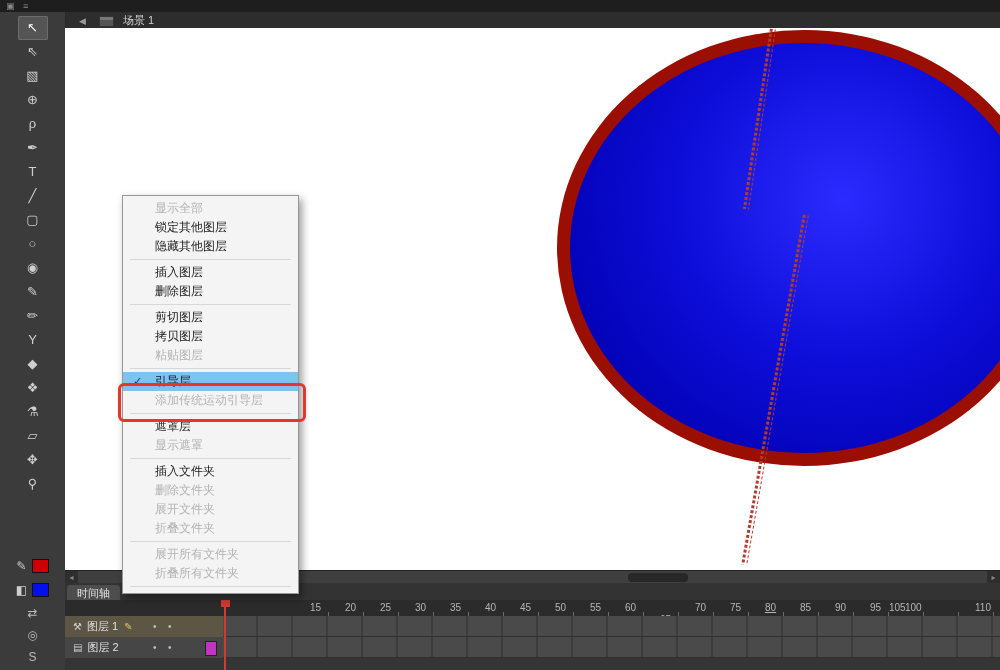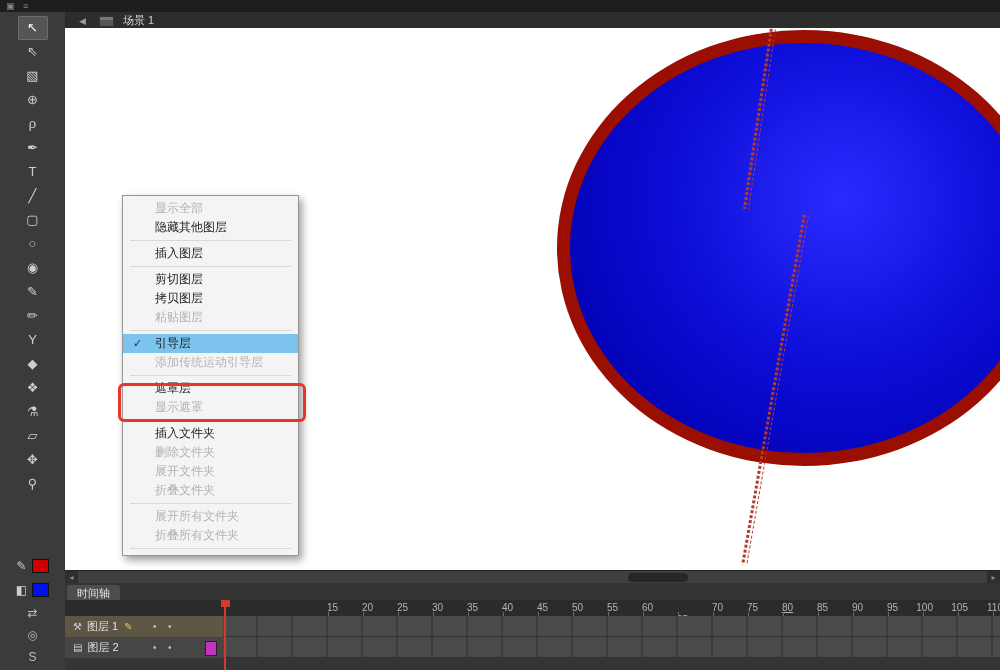--- a/index.html
+++ b/index.html
@@ -37,21 +37,21 @@
            border-top:1px solid #242424;border-bottom:1px solid #242424;}
   .hs-arrow{position:absolute;top:0;width:13px;height:13px;background:#2e2e2e;color:#8a8a8a;
             font-size:8px;text-align:center;line-height:13px;}
   .hs-thumb{position:absolute;left:563px;top:2px;width:60px;height:9px;background:#272727;border-radius:4px;}
   
   .tl-tabs{position:absolute;left:65px;top:583px;width:935px;height:17px;background:#333;}
   .tl-tab{display:inline-block;margin-left:2px;padding:0 10px;height:17px;line-height:17px;
           background:#4d4d4d;color:#e0e0e0;font-size:11px;border-radius:3px 3px 0 0;}
   .ruler{position:absolute;left:65px;top:600px;width:935px;height:16px;background:#2b2b2b;
          border-bottom:1px solid #1f1f1f;}
-  .fnum{position:absolute;top:2px;width:28px;text-align:right;color:#b5b5b5;font-size:10px;}
+  .fnum{position:absolute;top:2px;width:28px;text-align:left;color:#b5b5b5;font-size:10px;}
   .ftick{position:absolute;bottom:0;width:1px;height:4px;background:#6a6a6a;}
   #layer-rows .lrow{position:absolute;left:65px;width:935px;height:21px;}
   .lname{position:absolute;left:0;top:0;width:158px;height:21px;background:#464646;
          border-bottom:1px solid #2e2e2e;color:#e0e0e0;font-size:11px;line-height:21px;}
   .lname.sel{background:#5d5644;}
   .licon{margin:0 5px 0 8px;font-size:10px;color:#cfcfcf;}
   .lpencil{margin-left:6px;color:#e0c060;font-size:10px;}
   .ldot{position:absolute;top:0;color:#bdbdbd;font-size:10px;}
   .lswatch{position:absolute;left:140px;top:4px;width:10px;height:13px;border:1px solid #222;}
   .lframes{position:absolute;left:158px;right:0;top:0;bottom:0;
@@ -172,21 +172,21 @@
       <span class="fnum" style="left: 700px; text-decoration: underline;">80</span>
       <span class="ftick" style="left: 718px;"></span>
       <span class="fnum" style="left: 735px;">85</span>
       <span class="ftick" style="left: 753px;"></span>
       <span class="fnum" style="left: 770px;">90</span>
       <span class="ftick" style="left: 788px;"></span>
       <span class="fnum" style="left: 805px;">95</span>
       <span class="ftick" style="left: 823px;"></span>
       <span class="fnum" style="left: 840px;">100</span>
       <span class="ftick" style="left: 858px;"></span>
-      <span class="fnum" style="left: 875px;">105</span>
+      <span class="fnum" style="left: 824px;">105</span>
       <span class="ftick" style="left: 893px;"></span>
       <span class="fnum" style="left: 910px;">110</span>
       <span class="ftick" style="left: 928px;"></span>
     </div>
   <div id="layer-rows">
       <div class="lrow" style="top: 616px;">
         <div class="lname sel"><span class="licon">⚒</span><span>图层 1</span><span class="lpencil">✎</span><span class="ldot" style="left: 88px;">•</span><span class="ldot" style="left: 103px;">•</span></div>
         <div class="lframes"></div>
       </div>
       <div class="lrow" style="top: 637px;">
@@ -194,23 +194,25 @@
         <div class="lframes"></div>
       </div>
     </div>
   <div class="tl-rest"></div>
   <div id="ph-handle" class="playhead-handle" style="left: 221px; background: rgb(208, 58, 48);"></div>
   <div id="ph-line" class="playhead-line" style="left: 224px; background: rgb(208, 58, 48);"></div>
 
   <div class="menu">
     <div id="menu-items">
         <div class="mitem disabled"><span>显示全部</span></div>
+        <div class="mitem normal"><span>锁定其他图层</span></div>
         <div class="mitem normal"><span>隐藏其他图层</span></div>
         <div class="msep"></div>
         <div class="mitem normal"><span>插入图层</span></div>
+        <div class="mitem normal"><span>删除图层</span></div>
         <div class="msep"></div>
         <div class="mitem normal"><span>剪切图层</span></div>
         <div class="mitem normal"><span>拷贝图层</span></div>
         <div class="mitem disabled"><span>粘贴图层</span></div>
         <div class="msep"></div>
         <div class="mitem checked"><span class="mcheck">✓</span><span>引导层</span></div>
         <div class="mitem disabled"><span>添加传统运动引导层</span></div>
         <div class="msep"></div>
         <div class="mitem normal"><span>遮罩层</span></div>
         <div class="mitem disabled"><span>显示遮罩</span></div>

